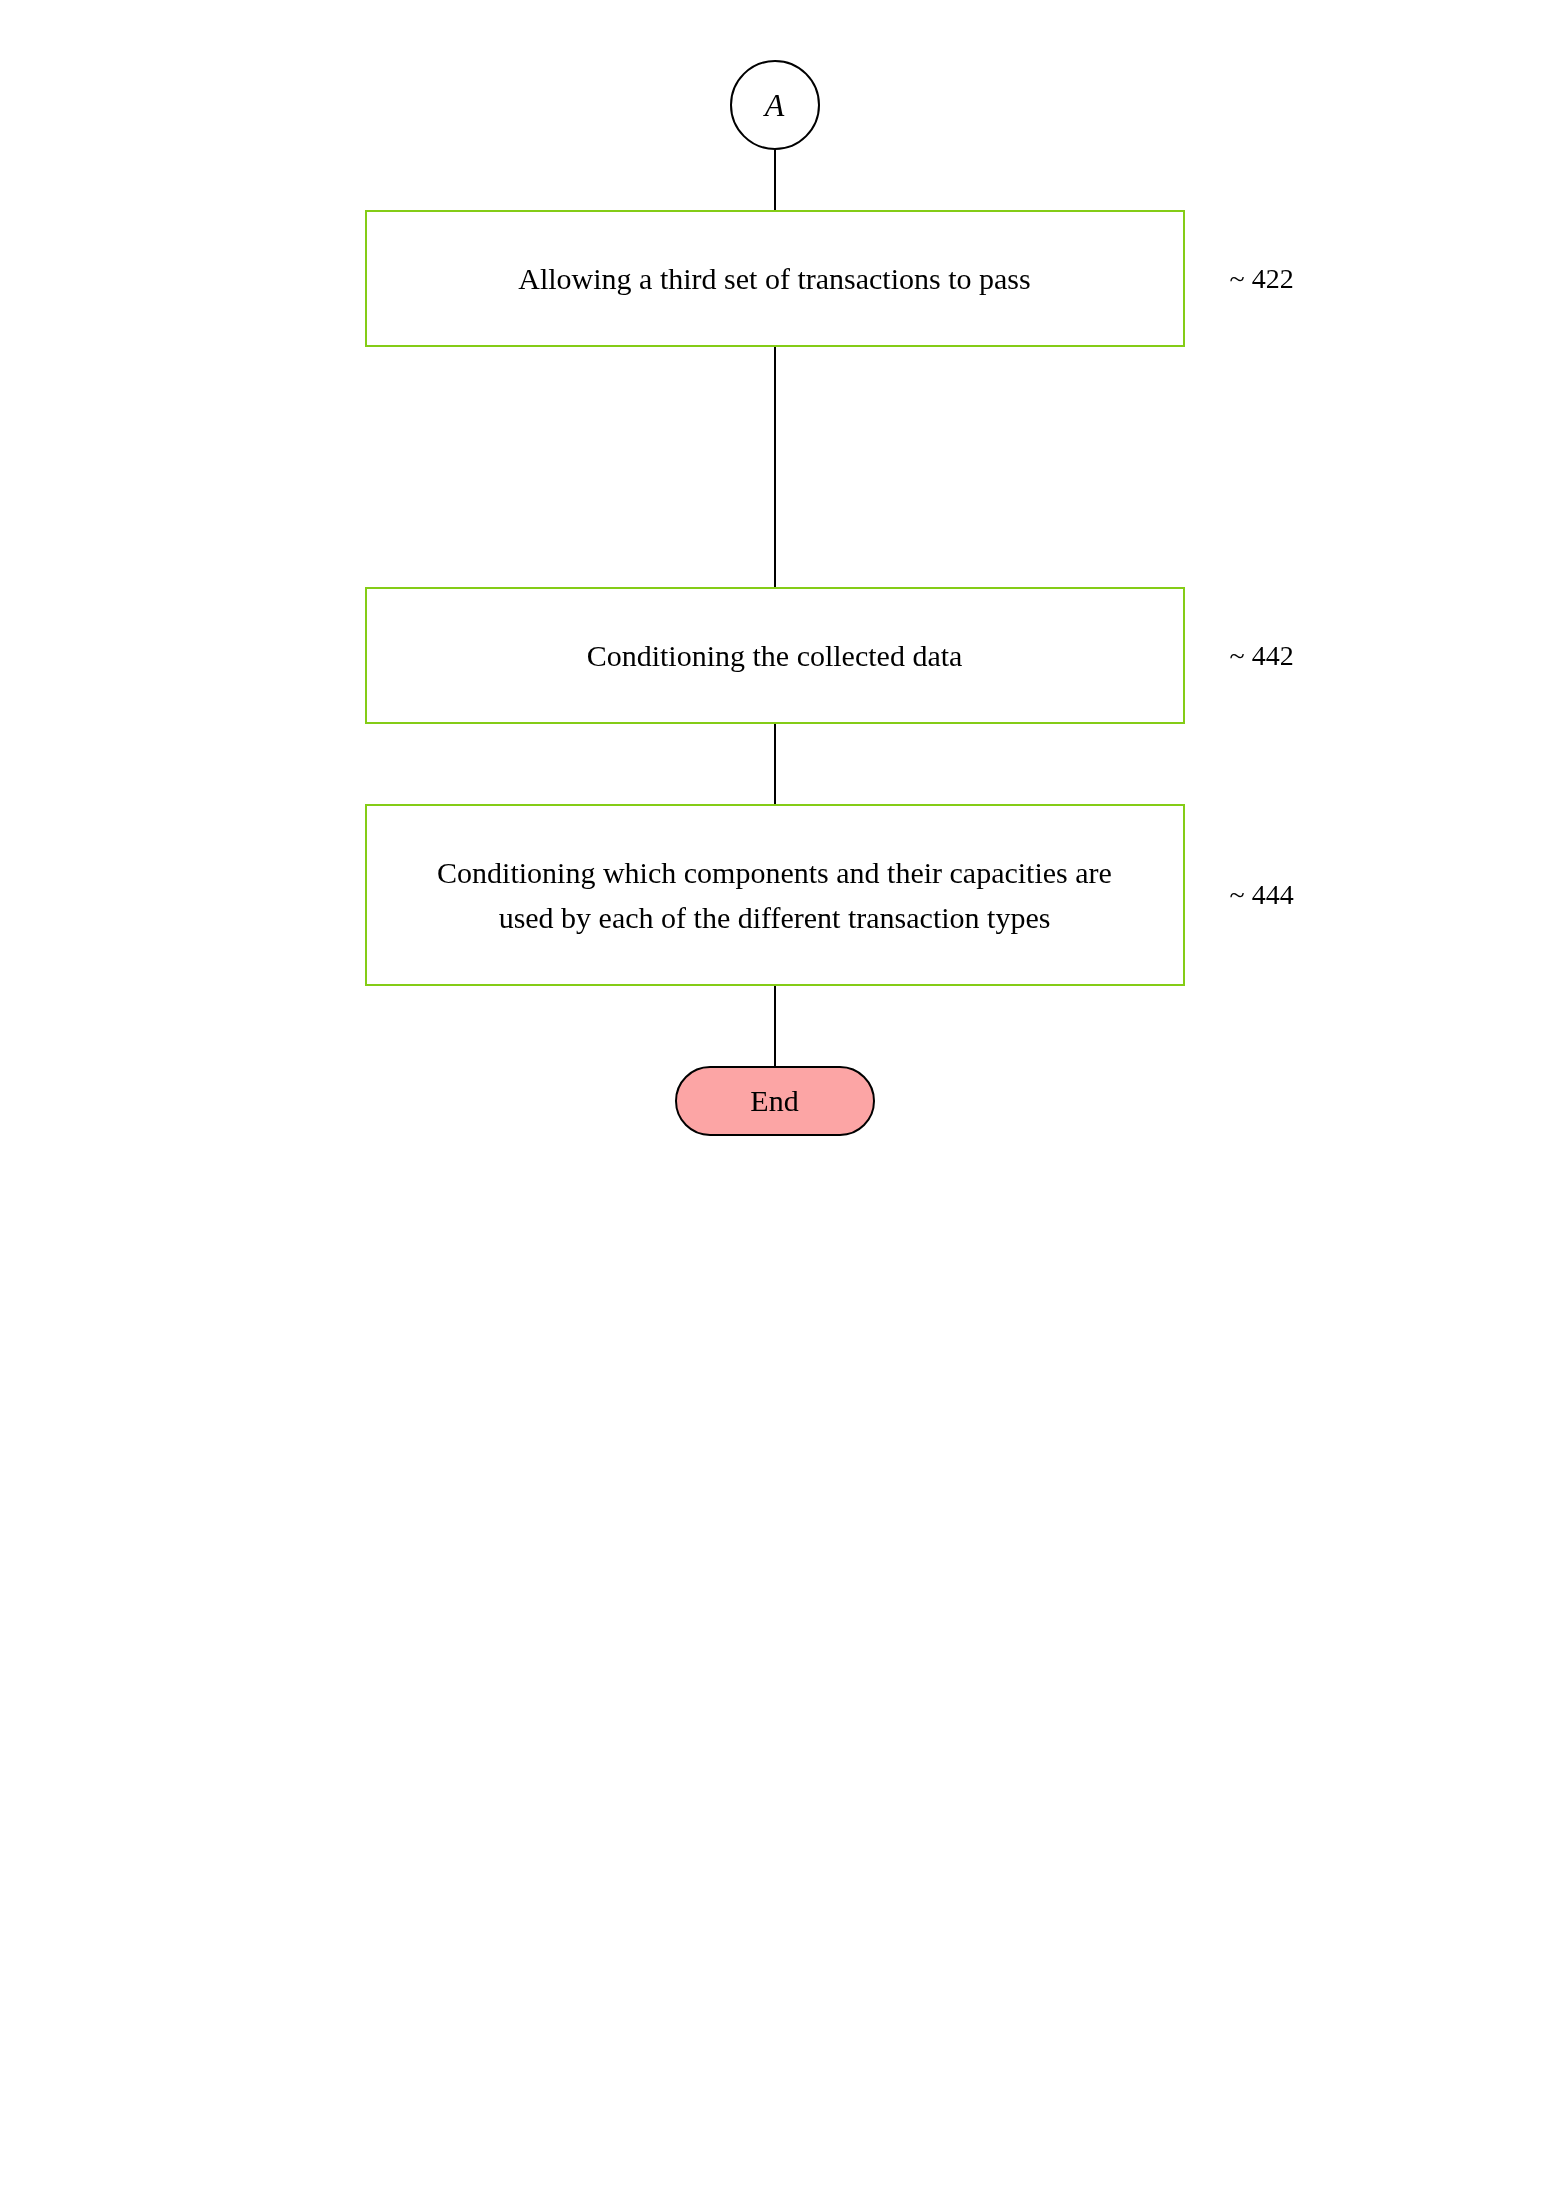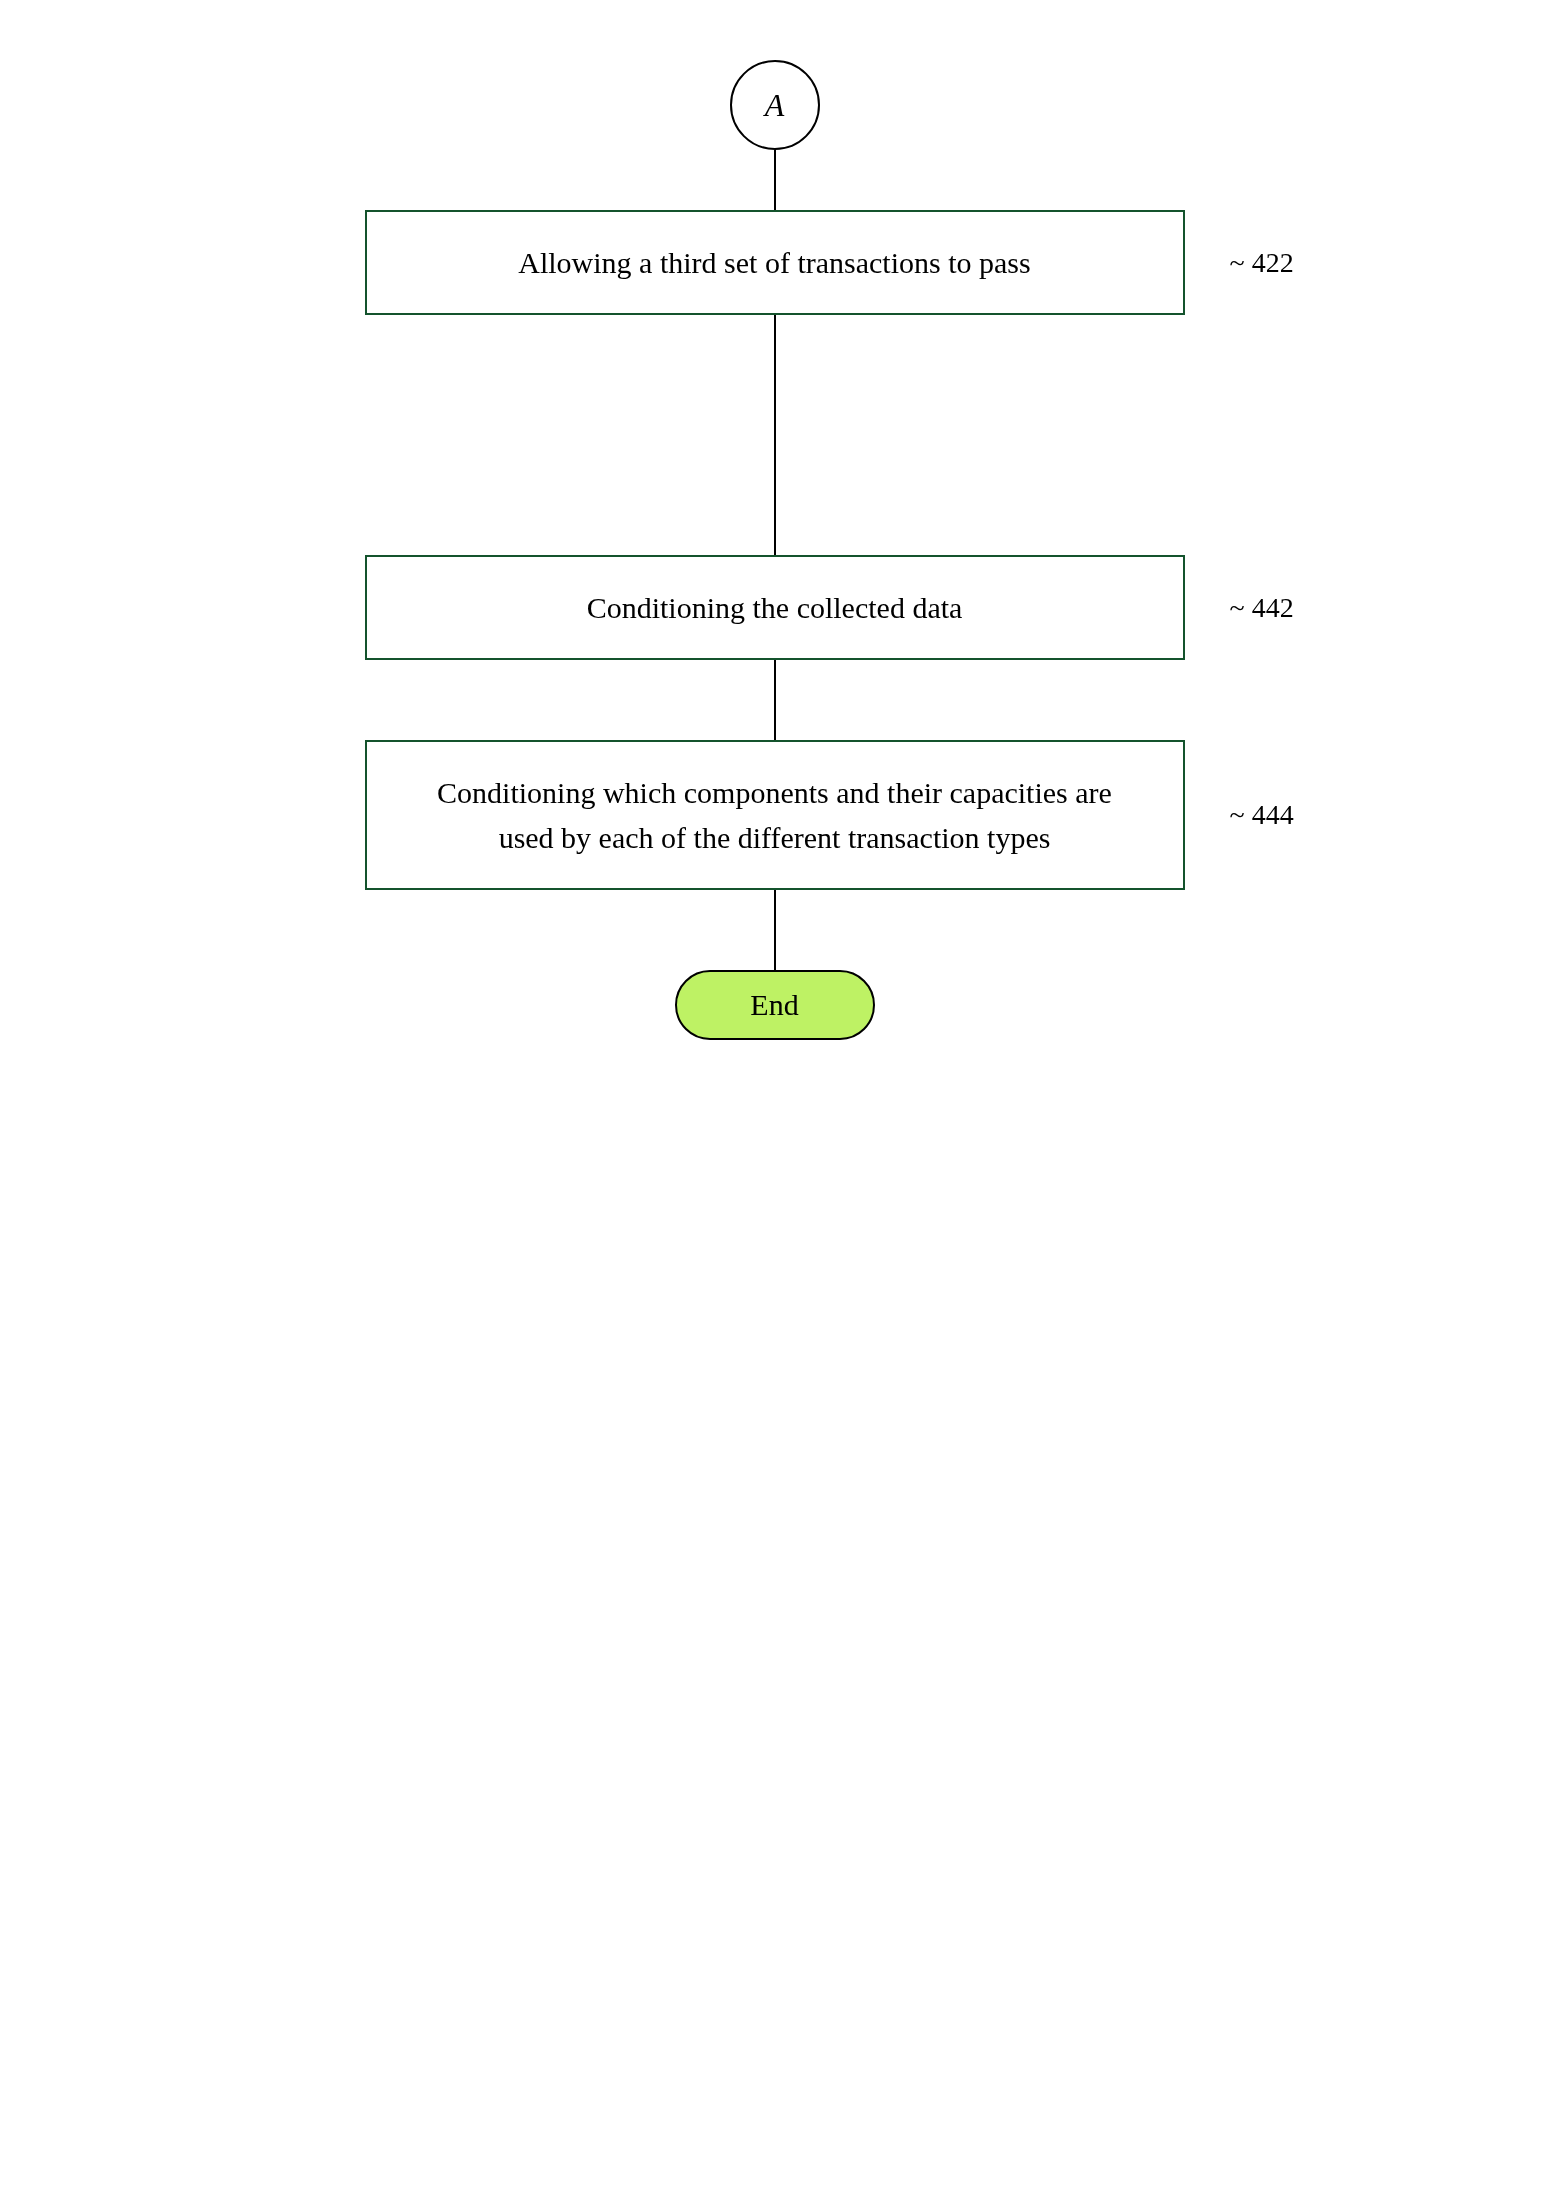--- a/index.html
+++ b/index.html
@@ -50,23 +50,23 @@
       display: flex;
       align-items: center;
       justify-content: center;
       font-size: 32px;
       font-style: italic;
       position: relative;
       z-index: 1;
     }
 
     .rect-node {
-      border: 2px solid #14532d;
+      border: 2px solid #84cc16;
       background: #ffffff;
-      padding: 28px 40px;
+      padding: 44px 40px;
       width: 820px;
       text-align: center;
       font-size: 30px;
       line-height: 1.5;
       position: relative;
     }
 
     .node-with-label {
       display: flex;
       align-items: center;
@@ -80,21 +80,21 @@
       white-space: nowrap;
       position: absolute;
       left: calc(50% + 415px);
     }
 
     .end-node {
       width: 200px;
       height: 70px;
       border-radius: 35px;
       border: 2px solid #000000;
-      background: #bef264;
+      background: #fca5a5;
       display: flex;
       align-items: center;
       justify-content: center;
       font-size: 30px;
     }
 
     .line-short {
       height: 60px;
     }
 

